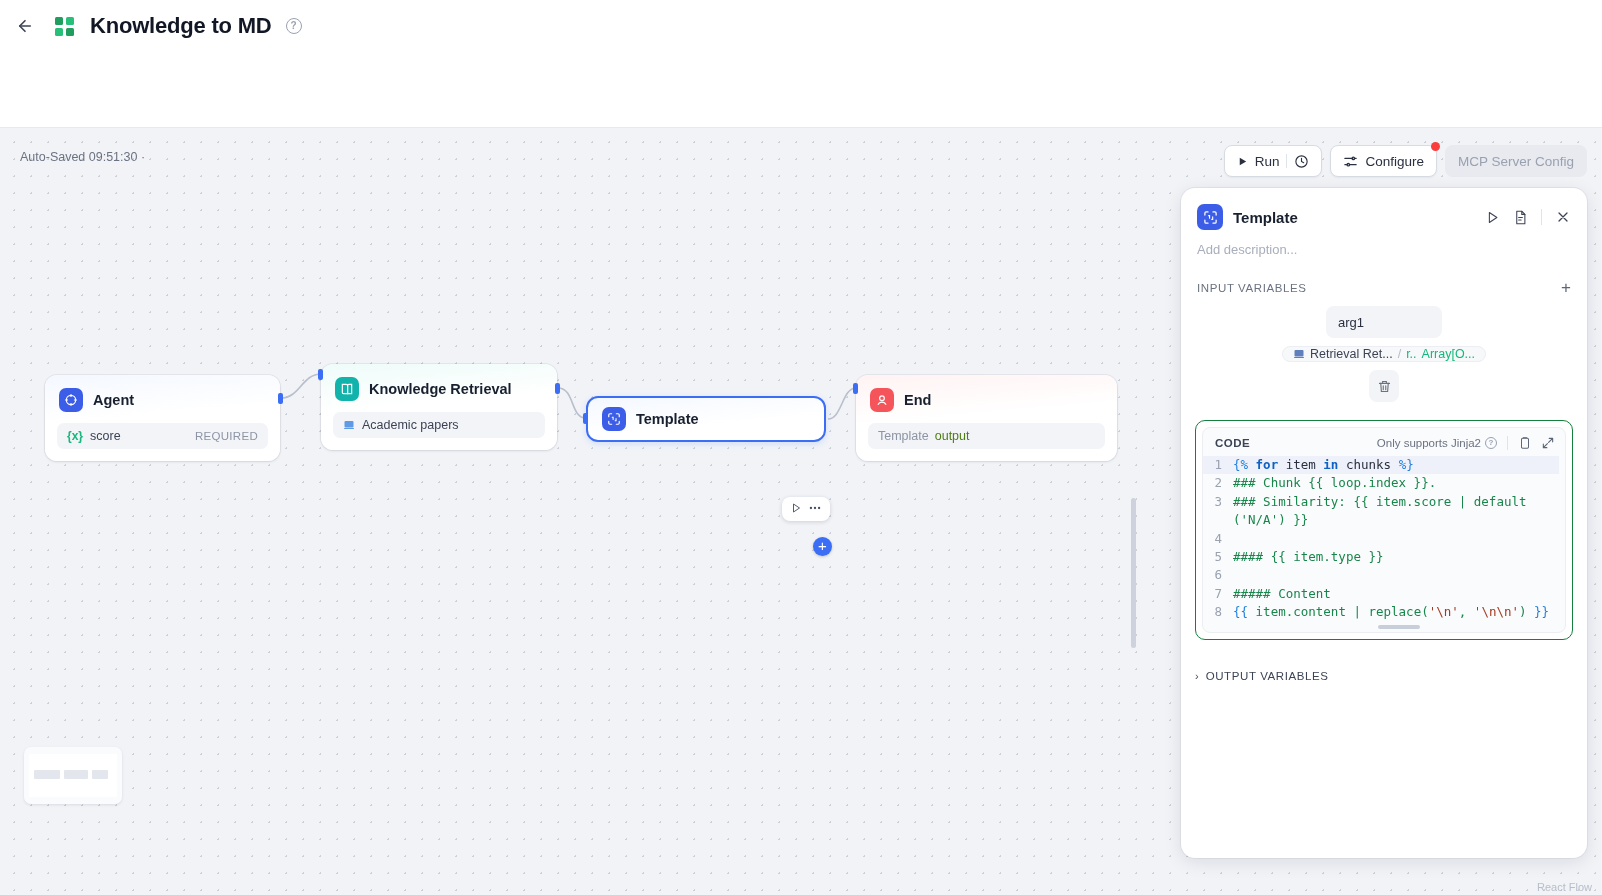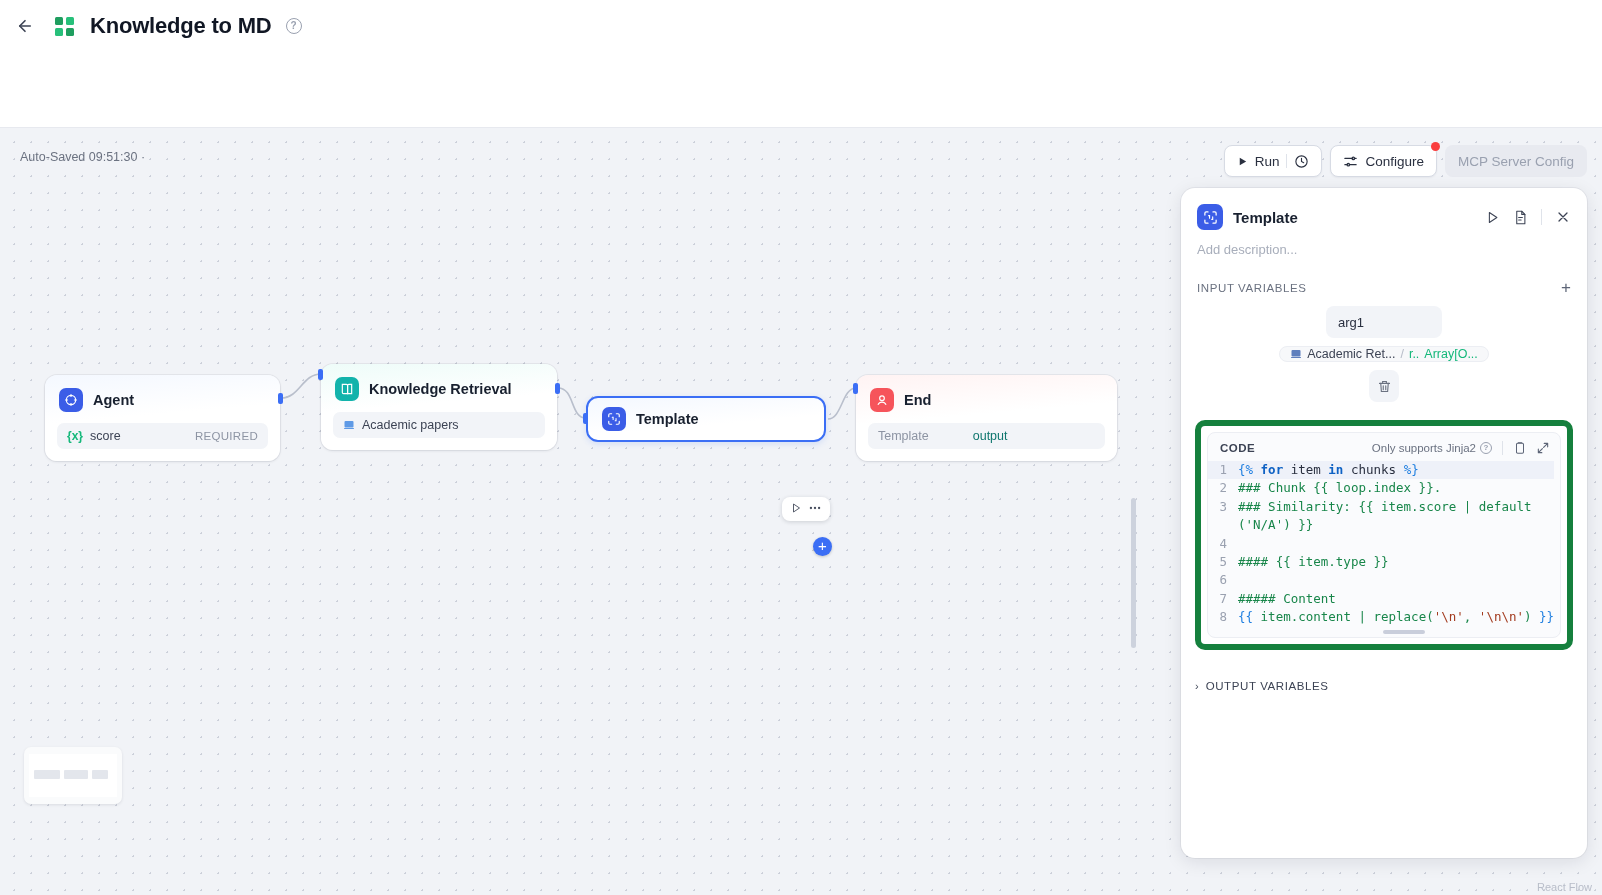--- a/index.html
+++ b/index.html
@@ -121,21 +121,21 @@
   #node-template .node-ico { background: #3b5de7; }
   
   #node-end {
     left: 856px; top: 247px; width: 261px;
     background: linear-gradient(175deg,#fff3f3 0%, #ffffff 46%);
   }
   #node-end .node-ico { background: #f6545b; }
   .out-field { background:#f2f4f8; border-radius:7px; height:26px; display:flex;
     align-items:center; padding:0 10px; gap:6px; font-size:12.5px; }
   .out-lbl { color:#8d94a3; }
-  .out-val { color:#0f766e;margin-left:38px; }
+  .out-val { color:#4d7c0f; }
 
   
   .port {
     position: absolute; width: 5px; height: 11px; border-radius: 2px;
     background: #3b6ef5;
   }
   .plus-port {
     position: absolute; width: 19px; height: 19px; border-radius: 50%;
     background: #3b6ef5; color: #fff; font-size: 15px; line-height: 17px;
     text-align: center; cursor: pointer;
@@ -228,21 +228,21 @@
     border: 1px solid #eceef3;
     display: flex; align-items: center; padding: 0 10px; gap: 5px;
     font-size: 12.5px; color: #3c4354; overflow: hidden; white-space: nowrap;
   }
   .iv-val .slash { color: #b6bcc8; }
   .iv-val .vtype { color: #14b87a; }
   .iv-del { width: 30px; height: 32px; display:flex; align-items:center; justify-content:center;
     border-radius: 8px; background: #f2f4f8; color:#6b7281; cursor: pointer; }
 
   .code-wrap {
-    margin: 18px 14px 0 14px; border: 6px solid #15803d; border-radius: 10px;
+    margin: 18px 14px 0 14px; border: 1px solid #15803d; border-radius: 10px;
     padding: 6px; background: #ffffff;
   }
   .code-box { background: #fafbfd; border: 1px solid #eceef3; border-radius: 8px; overflow: hidden; }
   .code-head {
     display: flex; align-items: center; padding: 8px 10px 6px 12px; gap: 10px;
   }
   .code-lbl { font-size: 11.5px; font-weight: bold; color: #3c4354; letter-spacing: .5px; }
   .code-note { margin-left: auto; font-size: 11.5px; color: #6b7281; display: flex; align-items: center; gap: 4px; }
   .code-note .q {
     width: 12px; height: 12px; border-radius: 50%; border: 1.2px solid #9aa1b0;
@@ -487,21 +487,21 @@
     <div class="iv-name">
       <span>arg1</span>
     </div>
     <div class="iv-val">
       <span style="color:#5f7fbd;display:flex;">
         <svg width="12" height="12" viewBox="0 0 24 24" fill="currentColor">
             <rect x="3" y="4" width="18" height="13" rx="2"></rect>
             <rect x="2" y="18" width="20" height="2" rx="1"></rect>
           </svg>
       </span>
-      <span>Academic Ret...</span>
+      <span>Retrieval Ret...</span>
       <span class="slash">/</span>
       <span class="vtype">r..</span>
       <span class="vtype">Array[O...</span>
     </div>
     <div class="iv-del">
       <svg width="15" height="15" viewBox="0 0 24 24" fill="none" stroke="currentColor" stroke-width="1.8" stroke-linecap="round">
           <path d="M4 7h16M10 11v6M14 11v6"></path>
           <path d="M6 7l1 13h10l1-13"></path>
           <path d="M9 7V4h6v3"></path>
         </svg>

